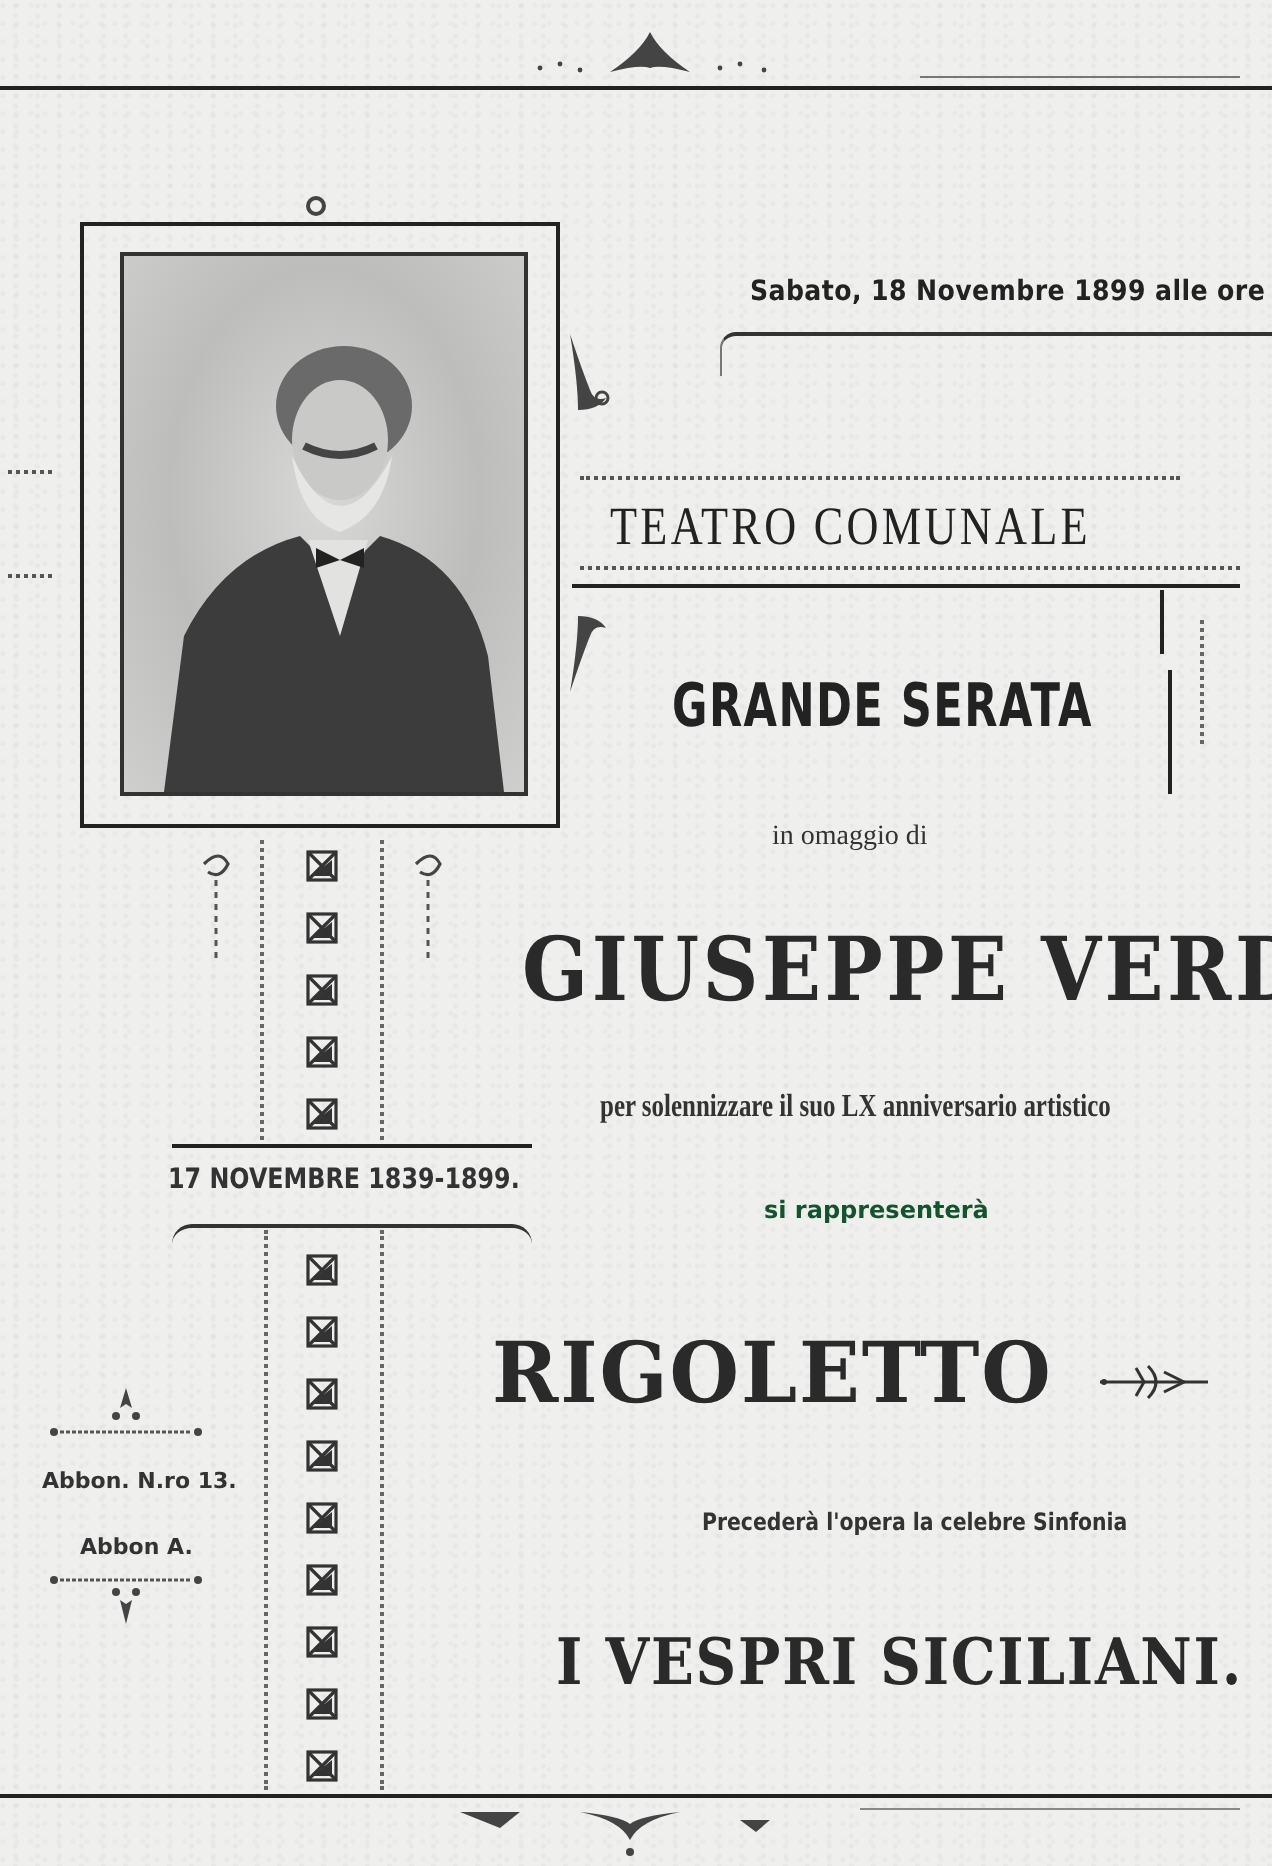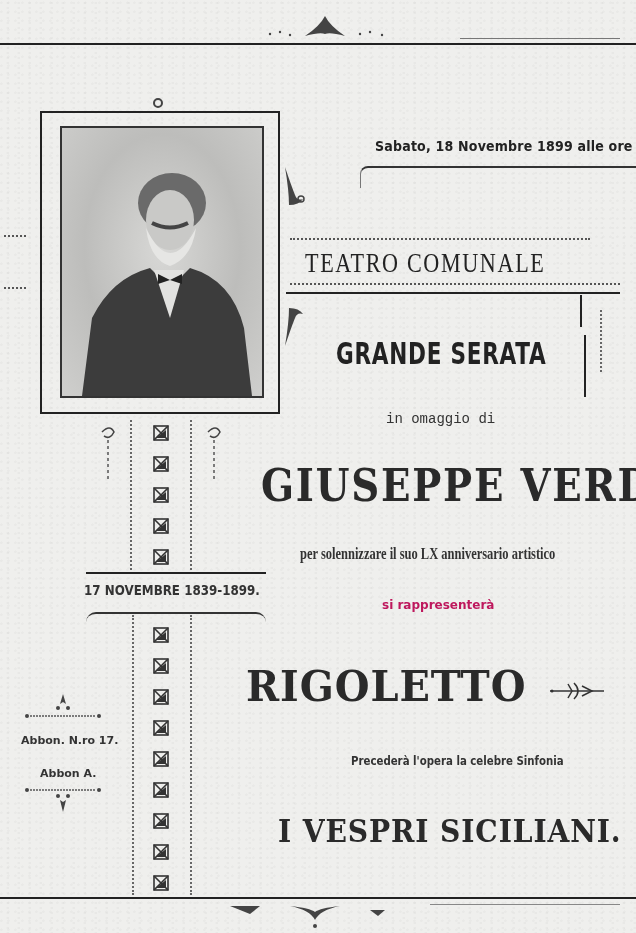--- a/index.html
+++ b/index.html
@@ -20,24 +20,24 @@
 
   
   .frame-outer { left:40px; top:111px; width:236px; height:299px; border:2px solid #222; }
   .frame-inner { left:60px; top:126px; width:200px; height:268px; border:2px solid #333;
                  background: radial-gradient(ellipse at 50% 45%, #d8d8d6 0%, #bdbdbb 55%, #cfcfcd 100%); overflow:hidden; }
   .portrait svg { width:100%; height:100%; display:block; }
 
   .t-date { font-family:"DejaVu Sans Condensed","DejaVu Sans",sans-serif; font-size:14px; font-weight:bold; letter-spacing:0.2px; color:#222; }
   .t-teatro { font-family:"Liberation Serif", serif; font-size:27px; letter-spacing:2px; transform:scaleX(0.82); transform-origin:left; color:#222; }
   .t-grande { font-family:"DejaVu Sans", sans-serif; font-size:30px; font-weight:bold; transform:scaleX(0.72); transform-origin:left; letter-spacing:1px; color:#222; }
-  .t-omaggio { font-family:Liberation Mono, monospace; font-size:14px; color:#333; }
+  .t-omaggio { font-family:Liberation Serif, serif; font-size:14px; color:#333; }
   .t-verdi { font-family:"DejaVu Serif", serif; font-size:44px; font-weight:bold; letter-spacing:2px; transform:scaleX(0.88); transform-origin:left; color:#2a2a2a; }
   .t-sub { font-family:"Liberation Serif", serif; font-size:16px; font-weight:bold; transform:scaleX(0.78); transform-origin:left; color:#333; }
-  .t-rappr { font-family:"DejaVu Sans", sans-serif; font-size:12px; font-weight:bold; color:#be185d; }
+  .t-rappr { font-family:"DejaVu Sans", sans-serif; font-size:12px; font-weight:bold; color:#14532d; }
   .t-rigoletto { font-family:"DejaVu Serif", serif; font-size:42px; font-weight:bold; letter-spacing:1px; transform:scaleX(0.95); transform-origin:left; color:#2a2a2a; }
   .t-prec { font-family:"DejaVu Sans", sans-serif; font-size:12px; font-weight:bold; transform:scaleX(0.85); transform-origin:left; color:#333; }
   .t-vespri { font-family:"DejaVu Serif", serif; font-size:32px; font-weight:bold; letter-spacing:1px; transform:scaleX(0.88); transform-origin:left; color:#2a2a2a; }
   .t-nov { font-family:"DejaVu Sans", sans-serif; font-size:14px; font-weight:bold; transform:scaleX(0.85); transform-origin:left; color:#333; }
   .t-side { font-family:"DejaVu Sans", sans-serif; font-size:11px; font-weight:bold; color:#333; }
 
   .xbox { position:absolute; width:16px; height:16px; }
   .xbox svg { width:16px; height:16px; display:block; }
 </style>
 </head>
@@ -241,21 +241,21 @@
       <g fill="#444">
         <path d="M41 4 L38 14 L41 12 L44 14Z"></path>
         <circle cx="36" cy="18" r="2"></circle>
         <circle cx="46" cy="18" r="2"></circle>
         <line x1="8" y1="26" x2="74" y2="26" stroke="#555" stroke-width="1.5" stroke-dasharray="2 1"></line>
         <circle cx="5" cy="26" r="2"></circle>
         <circle cx="77" cy="26" r="2"></circle>
       </g>
     </svg>
 </div>
-<div class="abs t-side" style="left:21px;top:734px;">Abbon. N.ro 17.</div>
+<div class="abs t-side" style="left:21px;top:734px;">Abbon. N.ro 13.</div>
 <div class="abs t-side" style="left:40px;top:767px;">Abbon A.</div>
 <div class="abs" style="left:22px;top:786px;width:82px;height:30px;">
   <svg width="82" height="30" viewBox="0 0 82 30">
       <g fill="#444">
         <line x1="8" y1="4" x2="74" y2="4" stroke="#555" stroke-width="1.5" stroke-dasharray="2 1"></line>
         <circle cx="5" cy="4" r="2"></circle>
         <circle cx="77" cy="4" r="2"></circle>
         <circle cx="36" cy="10" r="2"></circle>
         <circle cx="46" cy="10" r="2"></circle>
         <path d="M41 26 L38 14 L41 16 L44 14Z"></path>

